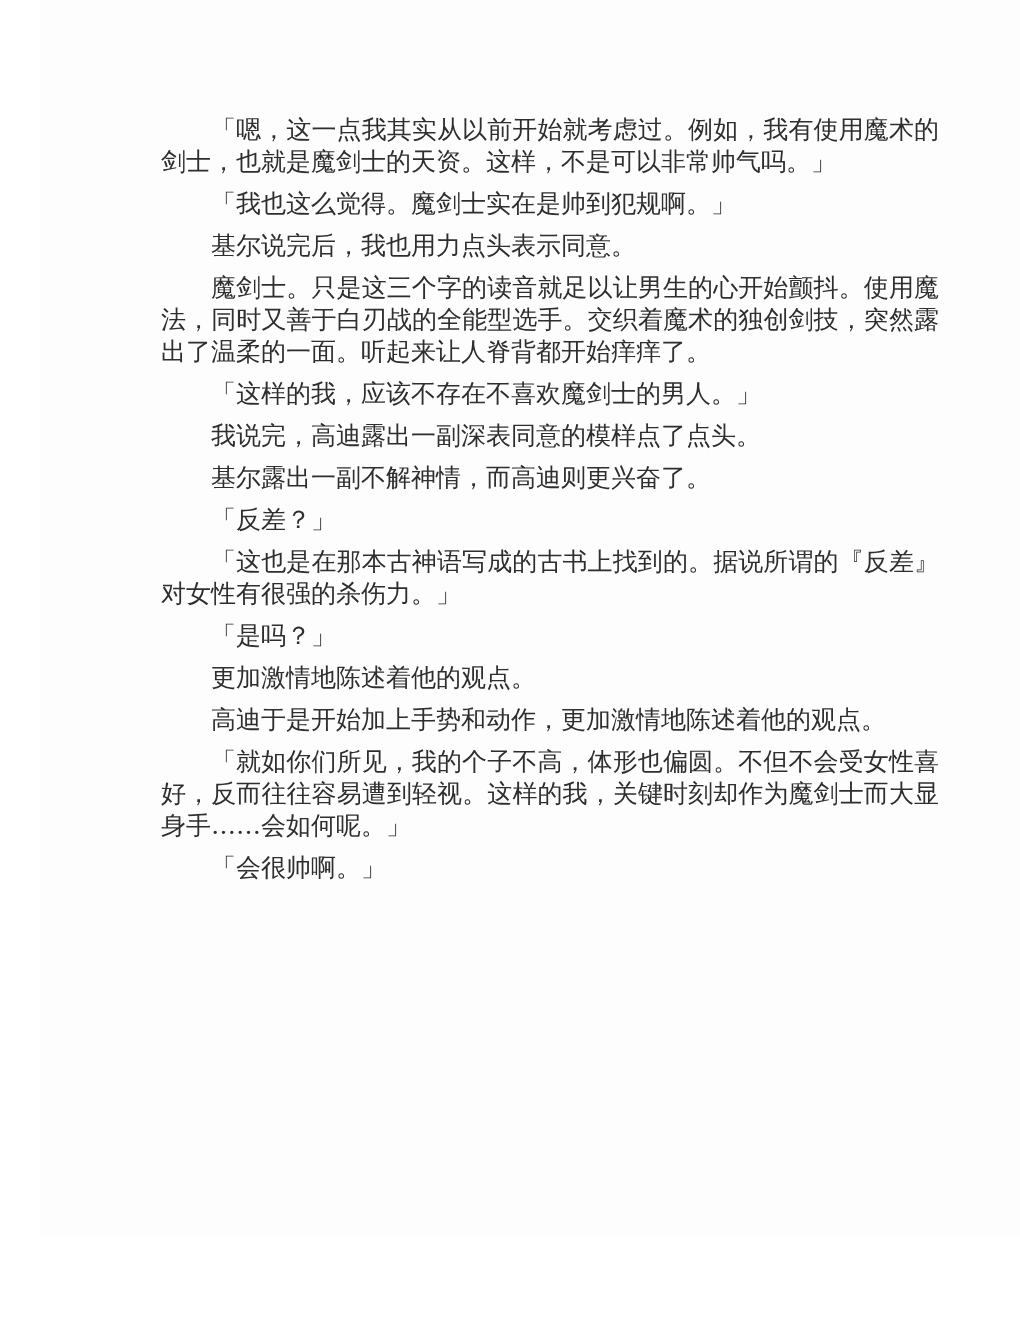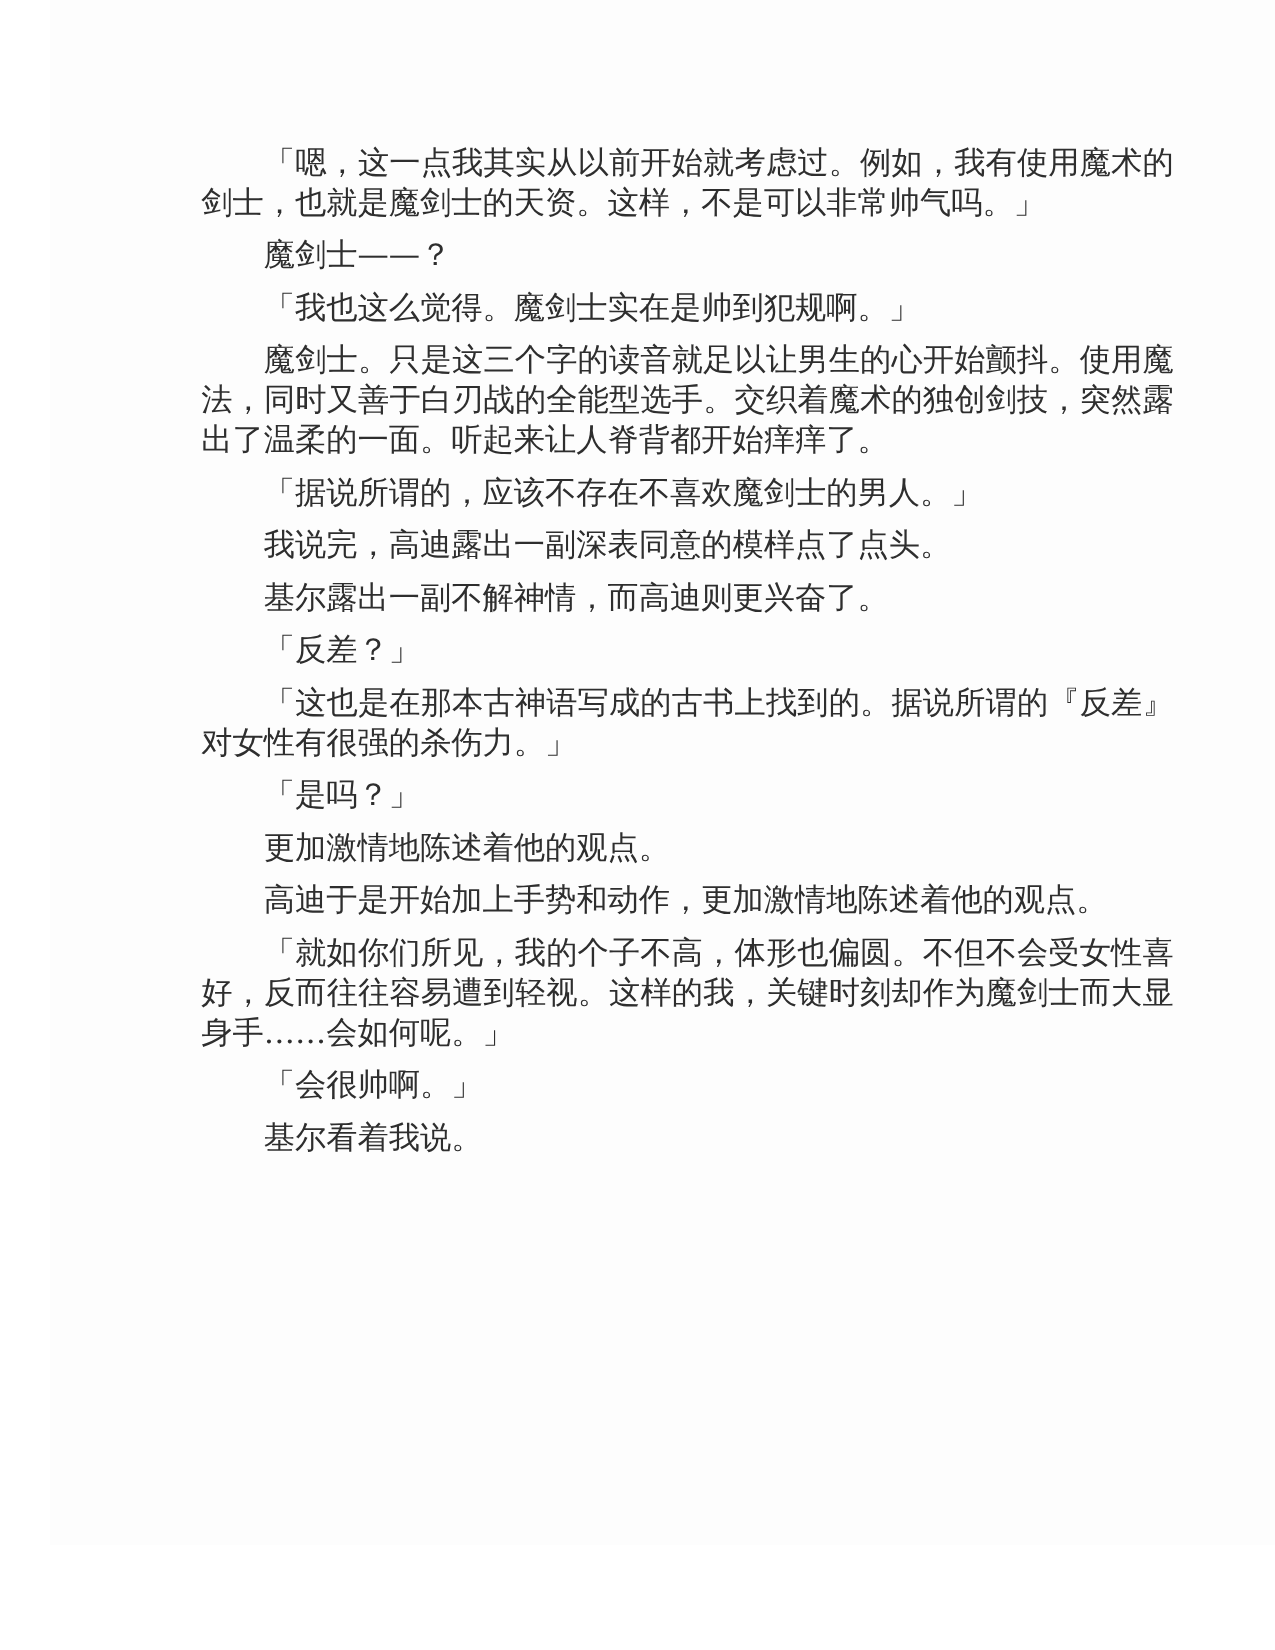--- a/index.html
+++ b/index.html
@@ -33,28 +33,27 @@
     text-indent: 2em;
     word-break: break-all;
   }
 </style>
 </head>
 <body>
 
 <div class="page" style="background: rgb(253, 253, 253);">
   <div class="text-body" style="color: rgb(46, 46, 46);">
       <p>「嗯，这一点我其实从以前开始就考虑过。例如，我有使用魔术的剑士，也就是魔剑士的天资。这样，不是可以非常帅气吗。」</p>
-      <p>魔剑士——？</p>
       <p>「我也这么觉得。魔剑士实在是帅到犯规啊。」</p>
+      <p>基尔说完后，我也用力点头表示同意。</p>
       <p>魔剑士。只是这三个字的读音就足以让男生的心开始颤抖。使用魔法，同时又善于白刃战的全能型选手。交织着魔术的独创剑技，突然露出了温柔的一面。听起来让人脊背都开始痒痒了。</p>
-      <p>「据说所谓的，应该不存在不喜欢魔剑士的男人。」</p>
+      <p>「这样的我，应该不存在不喜欢魔剑士的男人。」</p>
       <p>我说完，高迪露出一副深表同意的模样点了点头。</p>
       <p>基尔露出一副不解神情，而高迪则更兴奋了。</p>
       <p>「反差？」</p>
       <p>「这也是在那本古神语写成的古书上找到的。据说所谓的『反差』对女性有很强的杀伤力。」</p>
       <p>「是吗？」</p>
       <p>更加激情地陈述着他的观点。</p>
       <p>高迪于是开始加上手势和动作，更加激情地陈述着他的观点。</p>
       <p>「就如你们所见，我的个子不高，体形也偏圆。不但不会受女性喜好，反而往往容易遭到轻视。这样的我，关键时刻却作为魔剑士而大显身手……会如何呢。」</p>
       <p>「会很帅啊。」</p>
-      <p>基尔看着我说。</p>
     </div>
 </div>
 
 </body></html>

